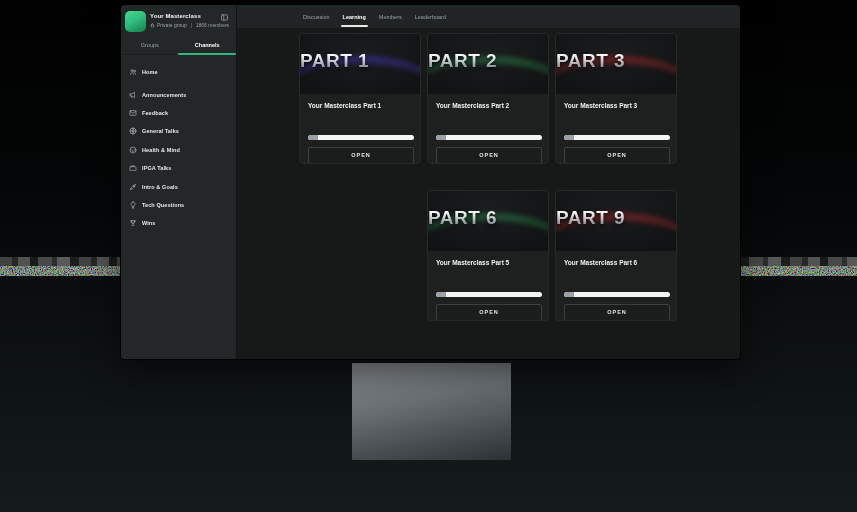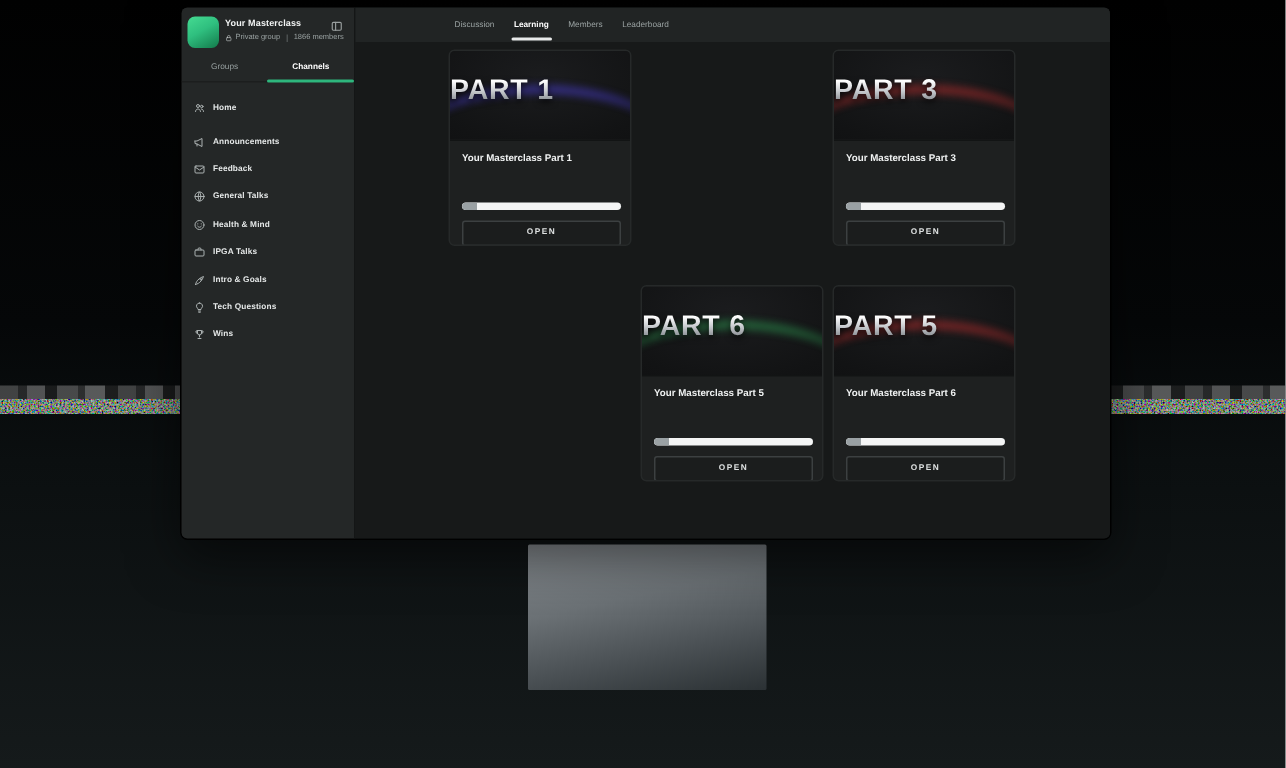--- a/index.html
+++ b/index.html
@@ -203,20 +203,31 @@
       <div class="streak" style="border-top-color: rgb(75, 63, 214);"></div>
       <div class="part-text">PART 1</div>
     </div>
     <div class="card-title">Your Masterclass Part 1</div>
     <div class="progress">
       <div class="progress-fill" style="width: 9%;"></div>
     </div>
     <div class="open-btn">OPEN</div>
   </div>
 
+  <div class="card" style="left:306px;top:28px">
+    <div class="thumb">
+      <div class="streak" style="border-top-color: rgb(46, 158, 83);"></div>
+      <div class="part-text">PART 2</div>
+    </div>
+    <div class="card-title">Your Masterclass Part 2</div>
+    <div class="progress">
+      <div class="progress-fill" style="width: 9%;"></div>
+    </div>
+    <div class="open-btn">OPEN</div>
+  </div>
 
   <div class="card" style="left:434px;top:28px">
     <div class="thumb">
       <div class="streak" style="border-top-color: rgb(194, 47, 47);"></div>
       <div class="part-text">PART 3</div>
     </div>
     <div class="card-title">Your Masterclass Part 3</div>
     <div class="progress">
       <div class="progress-fill" style="width: 9%;"></div>
     </div>
@@ -232,21 +243,21 @@
     <div class="card-title">Your Masterclass Part 5</div>
     <div class="progress">
       <div class="progress-fill" style="width: 9%;"></div>
     </div>
     <div class="open-btn">OPEN</div>
   </div>
 
   <div class="card" style="left:434px;top:185px">
     <div class="thumb">
       <div class="streak" style="border-top-color: rgb(194, 47, 47);"></div>
-      <div class="part-text">PART 5</div>
+      <div class="part-text">PART 9</div>
     </div>
     <div class="card-title">Your Masterclass Part 6</div>
     <div class="progress">
       <div class="progress-fill" style="width: 9%;"></div>
     </div>
     <div class="open-btn">OPEN</div>
   </div>
 
 </div>
 

